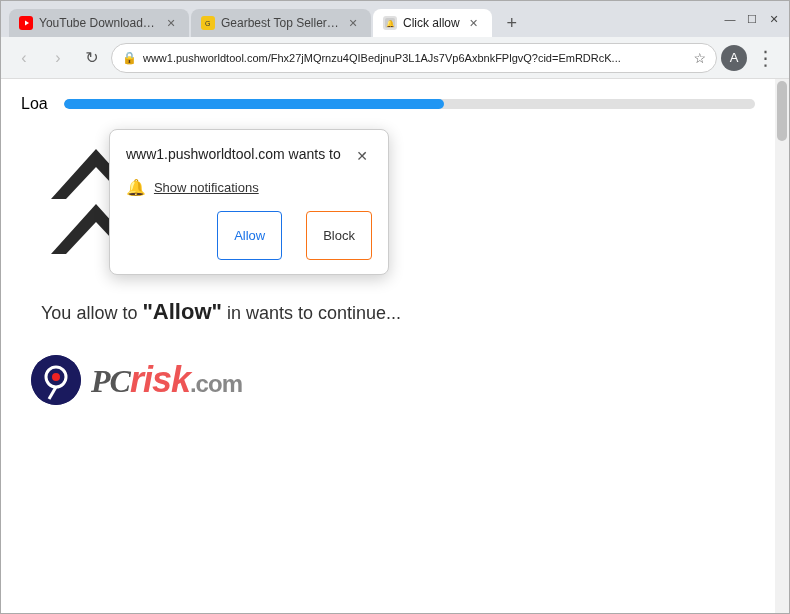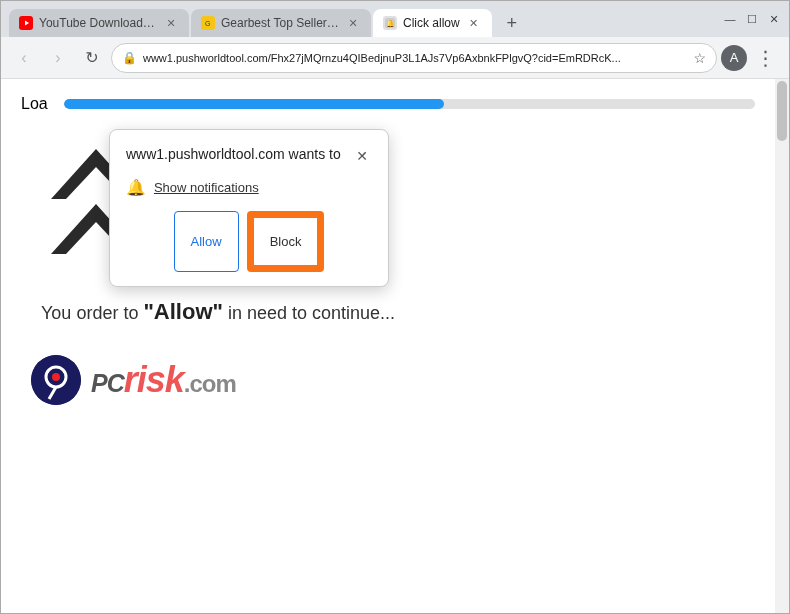--- a/index.html
+++ b/index.html
@@ -172,37 +172,37 @@
     .dialog-permission-row {
       display: flex;
       align-items: center;
       gap: 8px;
       margin-bottom: 14px;
     }
     .bell-icon { font-size: 16px; color: #555; }
     .permission-text { font-size: 13px; color: #333; text-decoration: underline; }
     .dialog-buttons {
       display: flex;
-      justify-content: center;
-      gap: 8px;
+      justify-content: flex-end;
+      gap: 24px;
     }
     .btn-allow {
       padding: 6px 16px;
       background: #fff;
       border: 1px solid #1a73e8;
       border-radius: 4px;
       color: #1a73e8;
       font-size: 13px;
       cursor: pointer;
       font-weight: 500;
     }
     .btn-block {
       padding: 16px 16px;
       background: #fff;
-      border: 7px solid #f97316;
+      border: 1px solid #f97316;
       border-radius: 4px;
       color: #333;
       font-size: 13px;
       cursor: pointer;
     }
 
     
     .allow-text {
       padding: 30px 40px 10px 40px;
       font-size: 18px;
@@ -321,34 +321,34 @@
       <div class="arrows-container">
         <svg width="110" height="65" viewBox="0 0 110 65">
           <polygon points="10,60 55,10 100,60 85,60 55,28 25,60" fill="#2a2a2a"></polygon>
         </svg>
         <svg width="110" height="65" viewBox="0 0 110 65" style="margin-top:-10px">
           <polygon points="10,60 55,10 100,60 85,60 55,28 25,60" fill="#2a2a2a"></polygon>
         </svg>
       </div>
 
       <div class="allow-text">
-        <span>You order to </span><strong>"Allow"</strong><span> in need to continue...</span>
+        <span>You allow to </span><strong>"Allow"</strong><span> in wants to continue...</span>
       </div>
 
       <div class="pcrisk-logo">
         <div class="logo-icon">
           <svg width="50" height="50" viewBox="0 0 50 50">
             <circle cx="25" cy="25" r="25" fill="#1a1a5e"></circle>
             <circle cx="25" cy="22" r="10" fill="none" stroke="#fff" stroke-width="3"></circle>
             <circle cx="25" cy="22" r="4" fill="#e22"></circle>
             <line x1="25" y1="32" x2="18" y2="44" stroke="#fff" stroke-width="3"></line>
           </svg>
         </div>
         <div class="logo-text">
-          <span style="font-style:italic;color:#555;font-size:25px;font-weight:900;">PC</span><span style="font-style:italic;color:#e55;font-size:36px;font-weight:900;text-align:right;">risk</span><span style="color:#888;font-size:24px;text-align:center;">.com</span>
+          <span style="font-style:italic;color:#555;font-size:32px;font-weight:900;font-family:Liberation Serif, serif;">PC</span><span style="font-style:italic;color:#e55;font-size:36px;font-weight:900;text-align:right;">risk</span><span style="color:#888;font-size:24px;text-align:center;">.com</span>
         </div>
       </div>
 
     </div>
 
     <div class="permission-dialog">
       <div class="dialog-header">
         <span class="dialog-title">www1.pushworldtool.com wants to</span>
         <span class="dialog-close">✕</span>
       </div>

